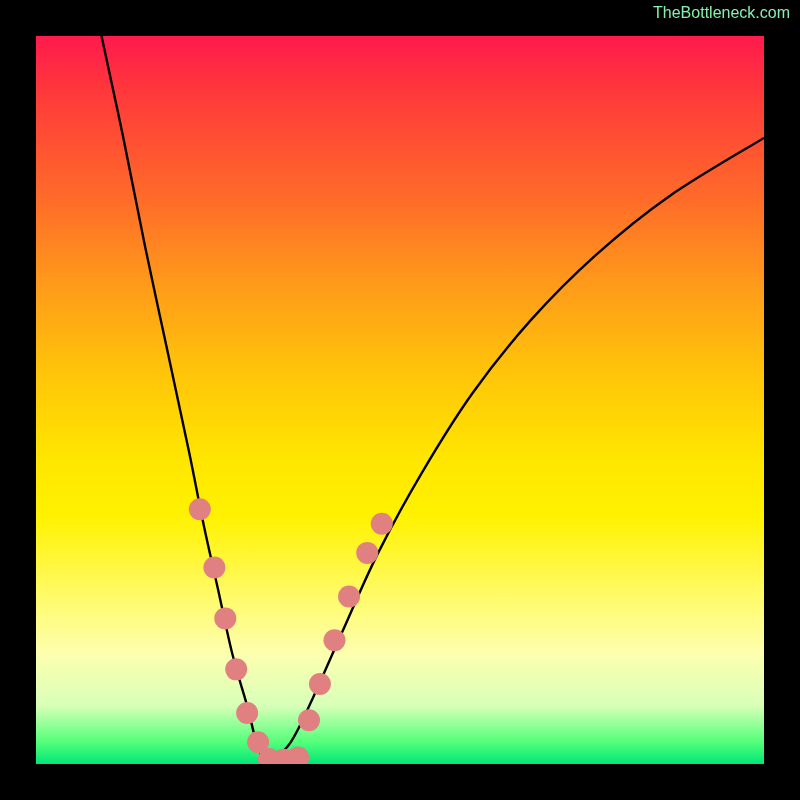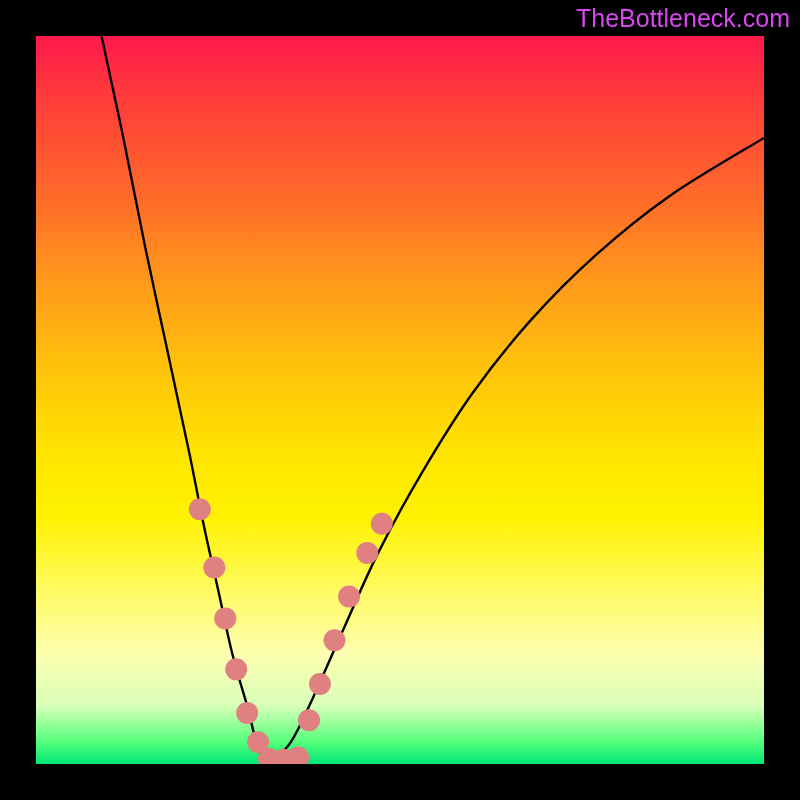--- a/index.html
+++ b/index.html
@@ -1,18 +1,18 @@
 <!DOCTYPE html>
 <html><head>
 <meta charset="utf-8">
 <style>
   * { margin: 0; padding: 0; box-sizing: border-box; }
   body { width: 800px; height: 800px; background: #000; position: relative; font-family: Arial, sans-serif; }
   .outer { width: 800px; height: 800px; background: #000; position: relative; }
-  .watermark { position: absolute; top: 4px; right: 10px; color: #d946ef; font-size: 25px; z-index: 10; text-align: right; }
+  .watermark { position: absolute; top: 4px; right: 10px; color: #86efac; font-size: 16px; z-index: 10; text-align: right; }
   .plot-area { position: absolute; left: 36px; top: 36px; width: 728px; height: 728px; }
   .gradient {
     position: absolute; left: 0; top: 0; width: 100%; height: 100%;
     background: linear-gradient(to bottom,
       #ff1a4d 0%,
       #ff3a3a 8%,
       #ff6a2a 22%,
       #ff9a1a 34%,
       #ffc40a 46%,
       #ffe600 58%,

